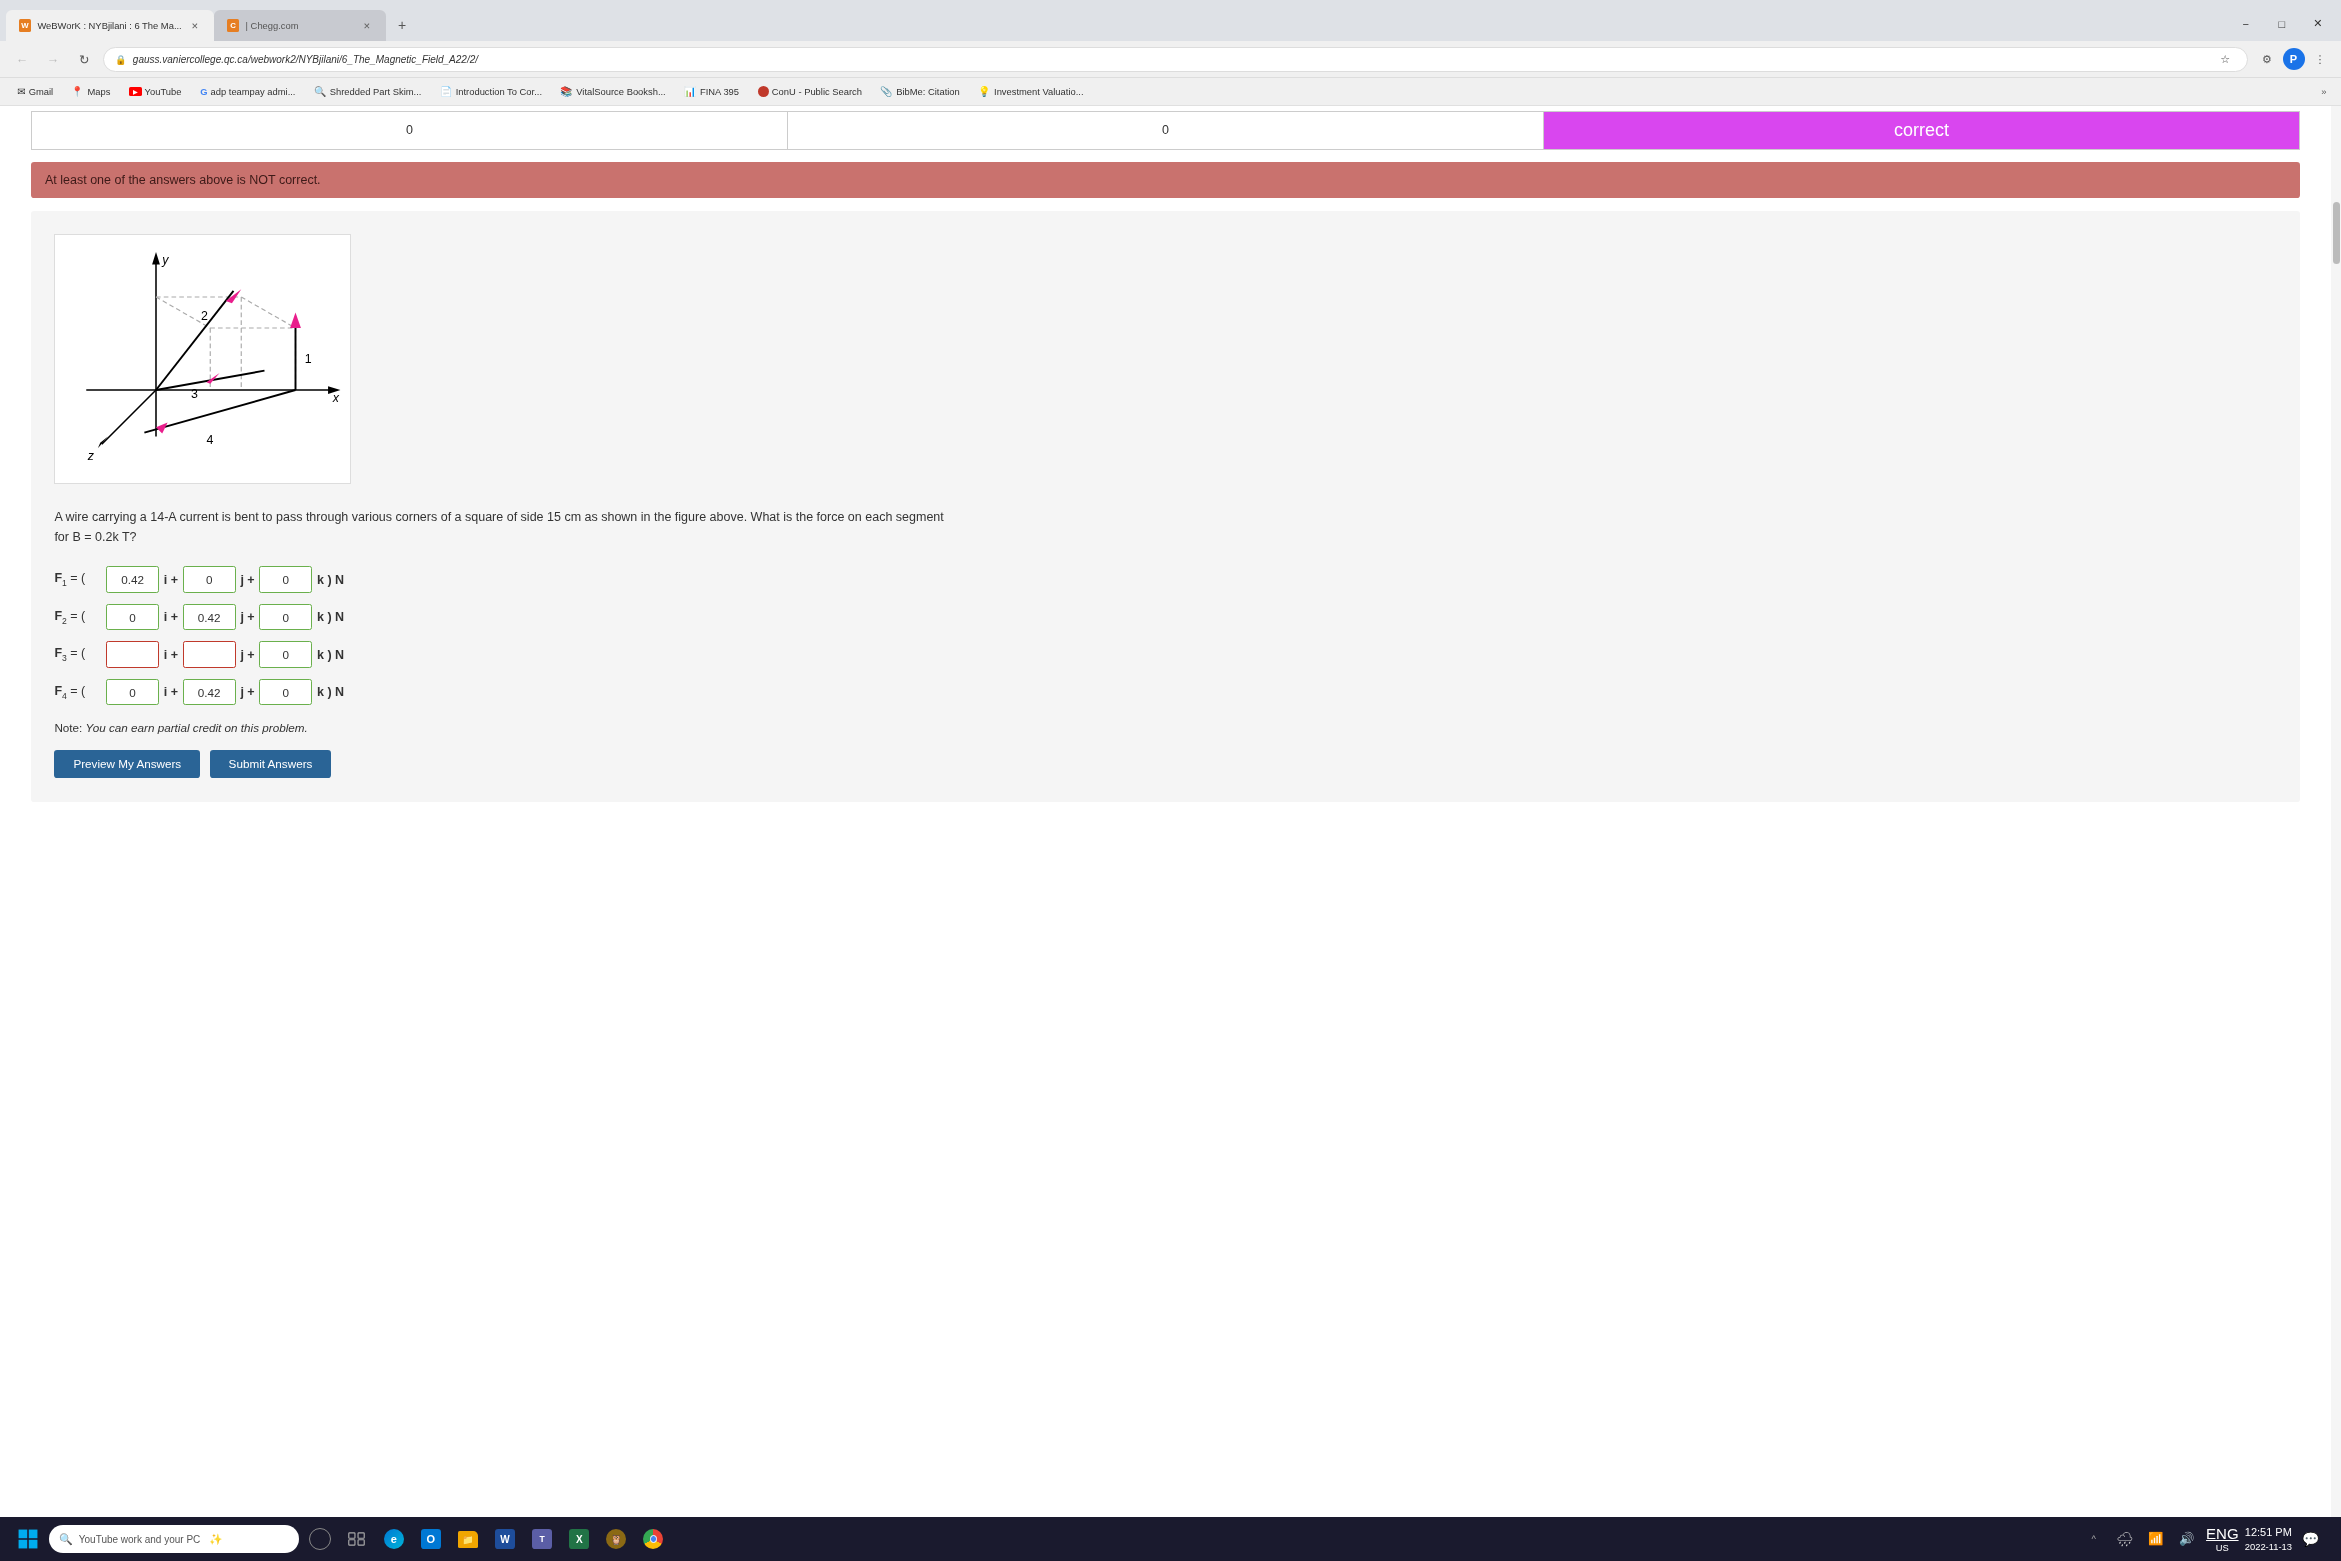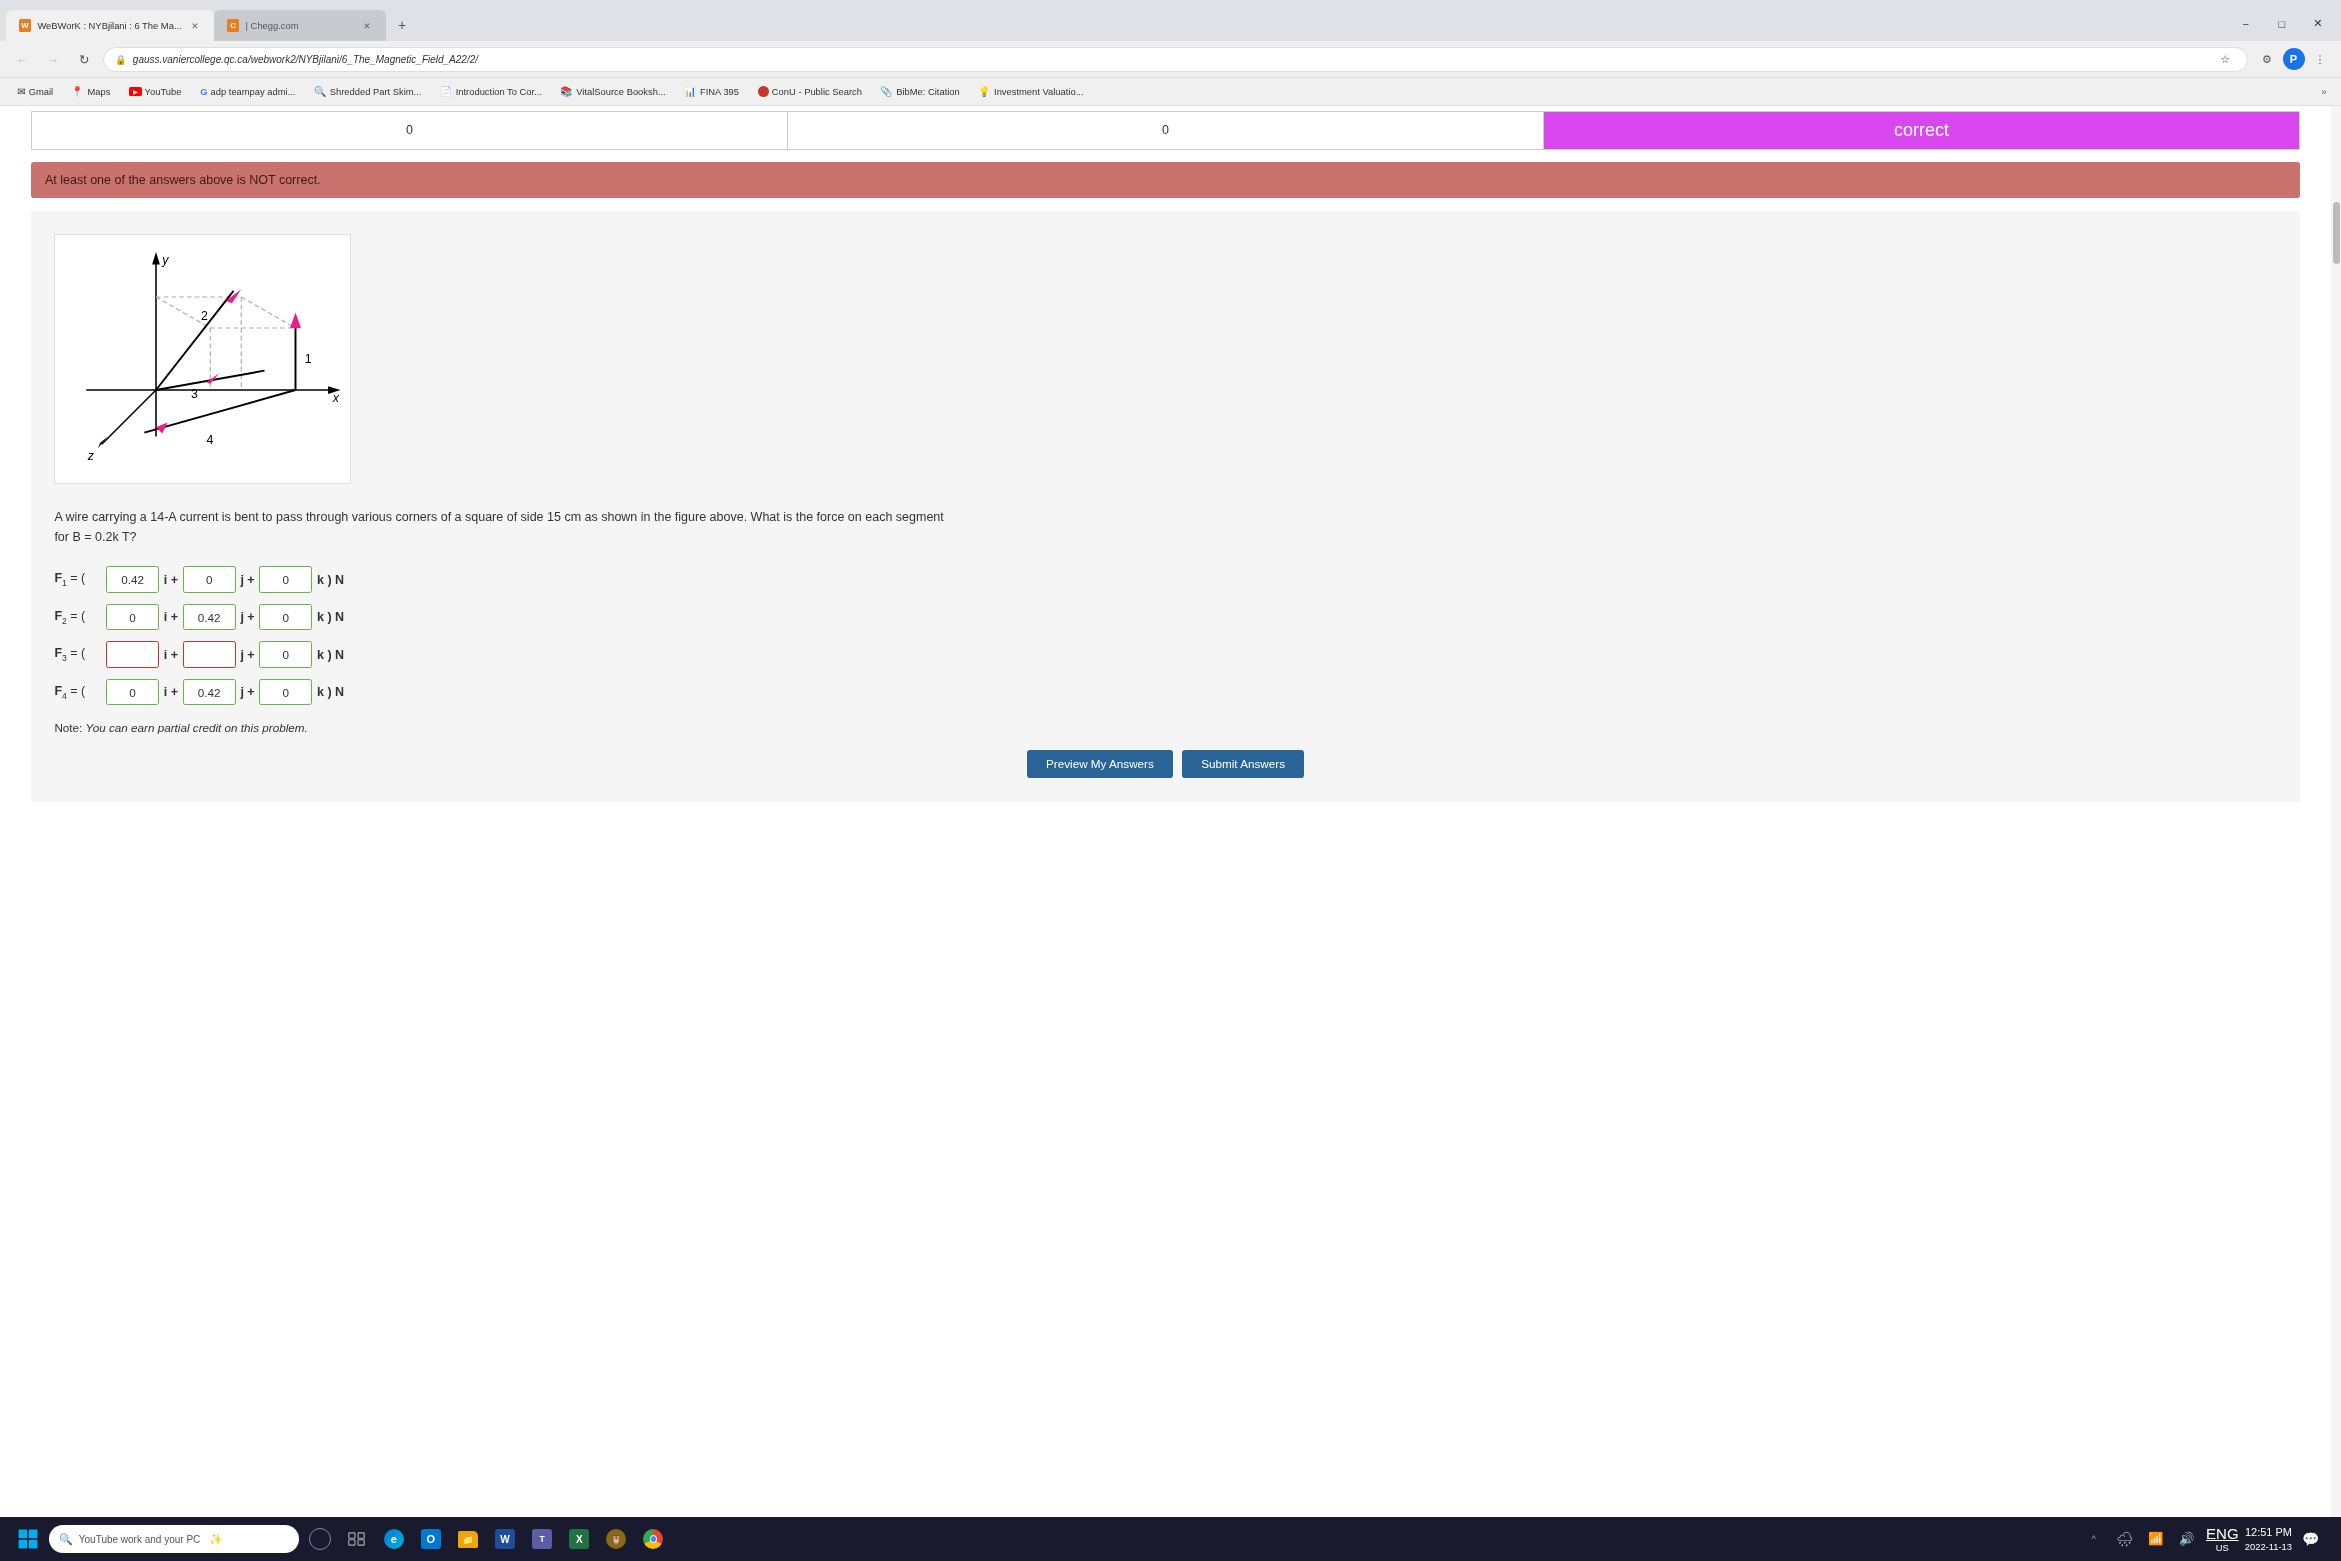--- a/index.html
+++ b/index.html
@@ -68,33 +68,33 @@
     .force-label { font-weight: normal; min-width: 47px; }
     .force-input { width: 53px; height: 26.5px; border: 1.6px solid #6ab04c; border-radius: 2.3px; text-align: center; font-size: 11.7px; color: #333; background: white; display: flex; align-items: center; justify-content: center; }
     .force-input.empty { border-color: #c0392b; }
     .force-component { font-weight: bold; font-size: 12.5px; }
     
     
     .note-text { font-size: 11.7px; color: #333; margin-bottom: 15.6px; }
     .note-text strong { font-weight: normal; }
     
     
-    .action-buttons { display: flex; gap: 9.4px; justify-content: center; }
+    .action-buttons { display: flex; gap: 9.4px; }
     .btn-preview { padding: 7.8px 19px; background: #2a6496; color: white; border: none; border-radius: 3.1px; font-size: 11.7px; cursor: pointer; }
     .btn-submit { padding: 7.8px 19px; background: #2a6496; color: white; border: none; border-radius: 3.1px; font-size: 11.7px; cursor: pointer; }
     
     
     .taskbar { height: 44px; background: #1a1a2e; display: flex; align-items: center; padding: 0 9.4px; gap: 3.1px; }
     .taskbar-start { width: 37px; height: 37px; display: flex; align-items: center; justify-content: center; cursor: pointer; }
     .taskbar-search { flex: 0 0 250px; height: 28px; background: white; border-radius: 15.6px; display: flex; align-items: center; padding: 0 9.4px; gap: 6.2px; font-size: 10px; color: #555; cursor: pointer; }
     .taskbar-icon { width: 34px; height: 34px; border-radius: 3.1px; display: flex; align-items: center; justify-content: center; cursor: pointer; font-size: 17px; }
     .taskbar-spacer { flex: 1; }
     .taskbar-tray { display: flex; align-items: center; gap: 6.2px; padding: 0 9.4px; }
     .tray-icon { width: 25px; height: 25px; display: flex; align-items: center; justify-content: center; cursor: pointer; font-size: 12.5px; color: #ccc; }
-    .tray-time { text-align: right; color: white; font-size: 10px; line-height: 1.4; }
+    .tray-time { text-align: left; color: white; font-size: 10px; line-height: 1.4; }
     .tray-time .time { font-size: 11px; }
     .tray-time .date { font-size: 9.4px; }
     .tray-lang { color: white; font-size: 10px; text-align: center; }
     .tray-lang .lang { font-size: 15px; text-decoration: underline; }
     .tray-lang .region { font-size: 9.4px; }
     .taskbar-notification { width: 25px; height: 25px; display: flex; align-items: center; justify-content: center; cursor: pointer; color: #ccc; font-size: 14px; }
 
     
     .diagram-svg { width: 100%; height: 100%; }
     

